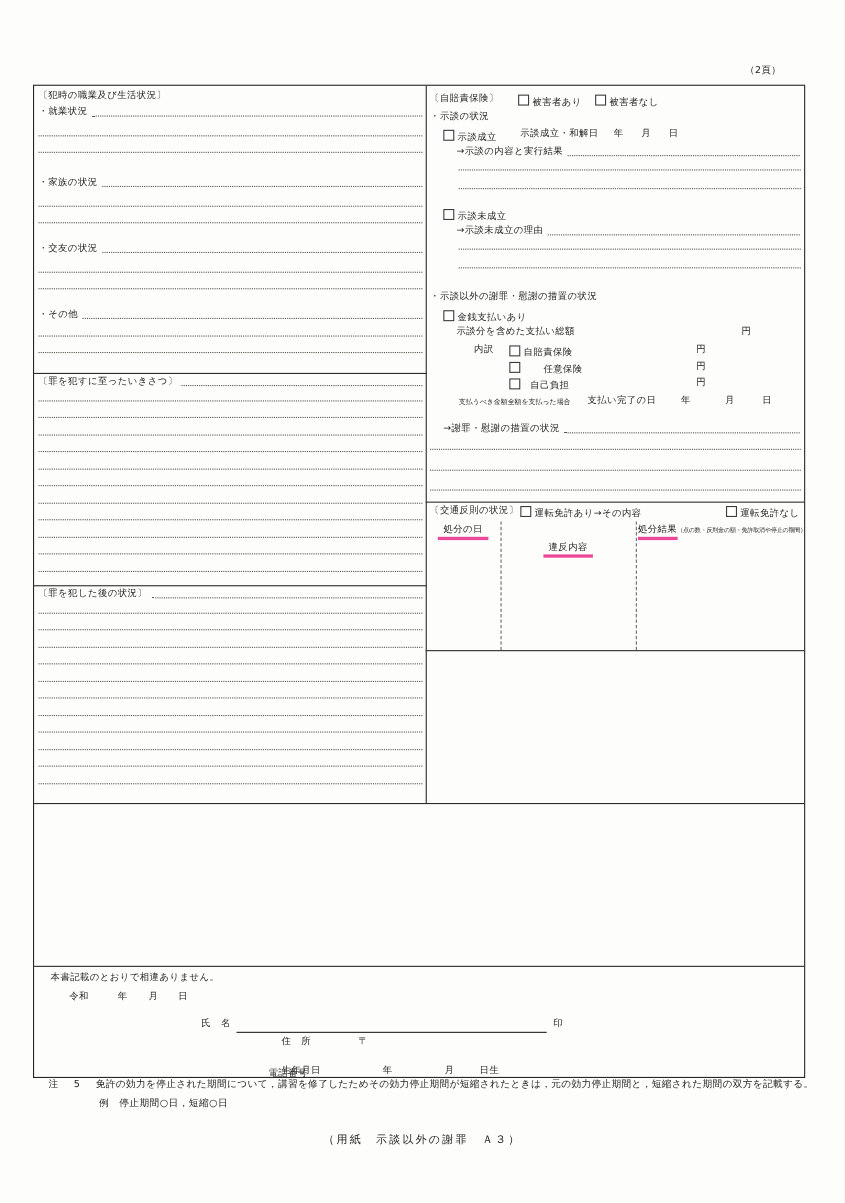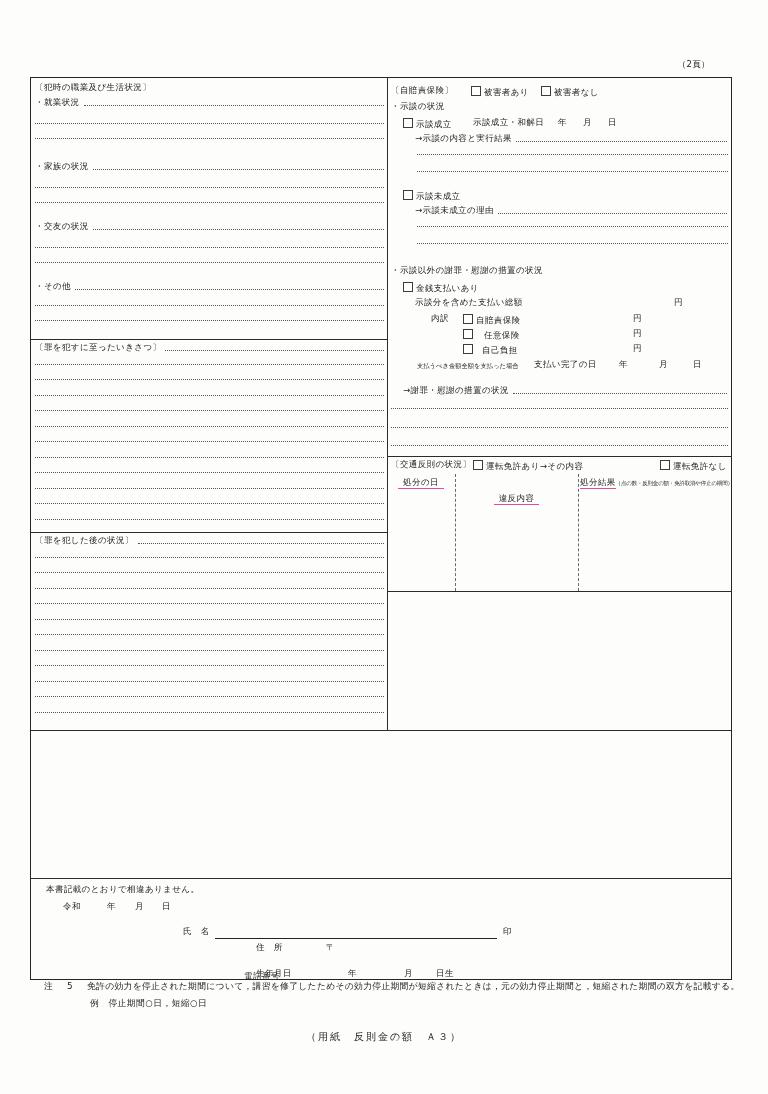--- a/index.html
+++ b/index.html
@@ -16,21 +16,21 @@
   .lrow{position:absolute;display:flex;align-items:flex-end;text-align:center;}
   .lrow .lbl{flex:none;white-space:nowrap;}
   .leader{flex:1;height:0;border-bottom:1px dotted #55554c;margin:0 1px 2px 4px;}
   .cb{display:inline-block;width:8px;height:8px;border:1px solid #3c3c3c;background:#fff;
       margin-right:3px;vertical-align:-1px;flex:none;}
   .row{position:absolute;white-space:nowrap;}
   .small{font-size:6.3px;letter-spacing:0;}
   .tiny{font-size:5.5px;letter-spacing:-0.2px;}
   .center{text-align:center;}
   .sig-underline{position:absolute;height:0;border-bottom:1.2px solid #222;}
-  .colhead{border-bottom:1px solid #ec4899;padding:0 5px 1px 5px;}
+  .colhead{border-bottom:3px solid #ec4899;padding:0 5px 1px 5px;}
   .note-row{display:flex;gap:14px;white-space:nowrap;font-size:8.8px;letter-spacing:0.3px;}
   .footer{width:100%;text-align:center;font-size:10px;letter-spacing:2px;}
 </style>
 </head>
 <body>
 
 <div class="page">
 
   <div class="abs" style="top:60px;right:58px">（2頁）</div>
 
@@ -154,21 +154,21 @@
       <div class="row" style="left:28px;top:220px">示談分を含めた支払い総額</div>
       <div class="row" style="left:287px;top:220px">円</div>
 
       <div class="row" style="left:44px;top:236px">内訳</div>
       <div class="row" style="left:76px;top:236px">
         <span class="cb"></span><span>自賠責保険</span>
       </div>
       <div class="row" style="left:246px;top:236px">円</div>
 
       <div class="row" style="left:76px;top:251px">
-        <span class="cb"></span><span style="margin-left:8px">任意保険</span>
+        <span class="cb"></span><span style="margin-left:18px">任意保険</span>
       </div>
       <div class="row" style="left:246px;top:251px">円</div>
 
       <div class="row" style="left:76px;top:266px">
         <span class="cb"></span><span style="margin-left:6px">自己負担</span>
       </div>
       <div class="row" style="left:246px;top:266px">円</div>
 
       <div class="row small" style="left:30px;top:284px">支払うべき金額全額を支払った場合</div>
       <div class="row" style="left:147px;top:282px">支払い完了の日</div>
@@ -227,14 +227,14 @@
     </div>
   </div>
 
   <div class="abs note-row" style="left:44px;top:981px">
     <span>注</span>
     <span>5</span>
     <span>免許の効力を停止された期間について，講習を修了したためその効力停止期間が短縮されたときは，元の効力停止期間と，短縮された期間の双方を記載する。</span>
   </div>
   <div class="abs" style="left:90px;top:998px;font-size:8.8px">例　停止期間○日，短縮○日</div>
 
-  <div class="abs footer" style="left:0;top:1031px">（用紙　反則金の額　Ａ３）</div>
+  <div class="abs footer" style="left:0;top:1031px">（用紙　示談以外の謝罪　Ａ３）</div>
 </div>
 
 </body></html>

